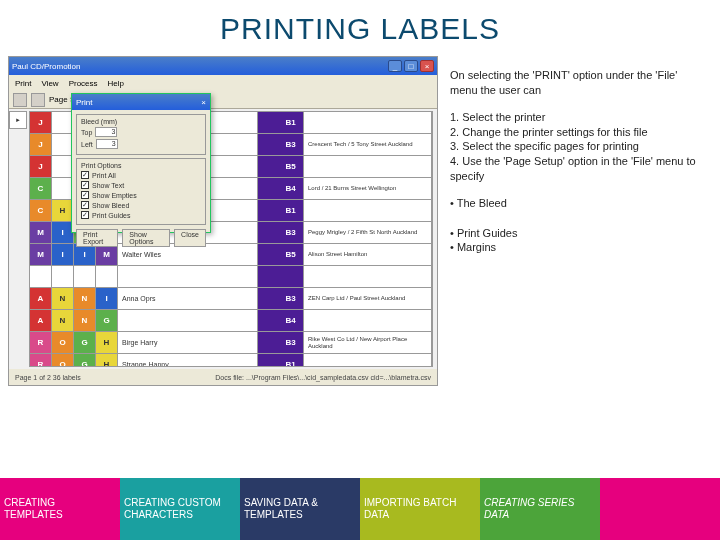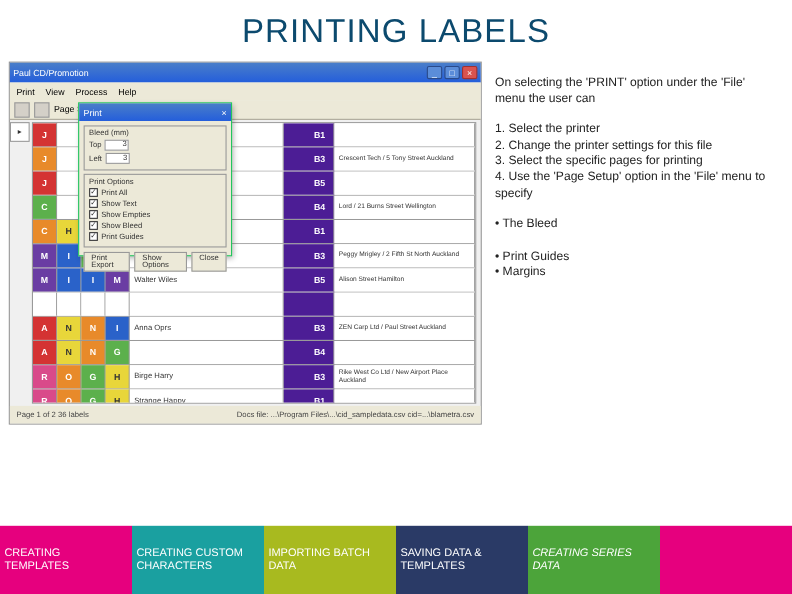--- a/index.html
+++ b/index.html
@@ -339,17 +339,17 @@
       <br>
       <span>• Print Guides</span><br>
       <span>• Margins</span>
     </p>
   </div>
 </div>
 
 <div class="bottom">
   <div class="nav n-pink">CREATING TEMPLATES</div>
   <div class="nav n-teal">CREATING CUSTOM CHARACTERS</div>
+  <div class="nav n-navy">SAVING DATA &amp; TEMPLATES</div>
   <div class="nav n-lime">IMPORTING BATCH DATA</div>
-  <div class="nav n-navy">SAVING DATA &amp; TEMPLATES</div>
   <div class="nav n-green">CREATING SERIES DATA</div>
   <div class="nav n-blank"></div>
 </div>
 
 </body></html>

